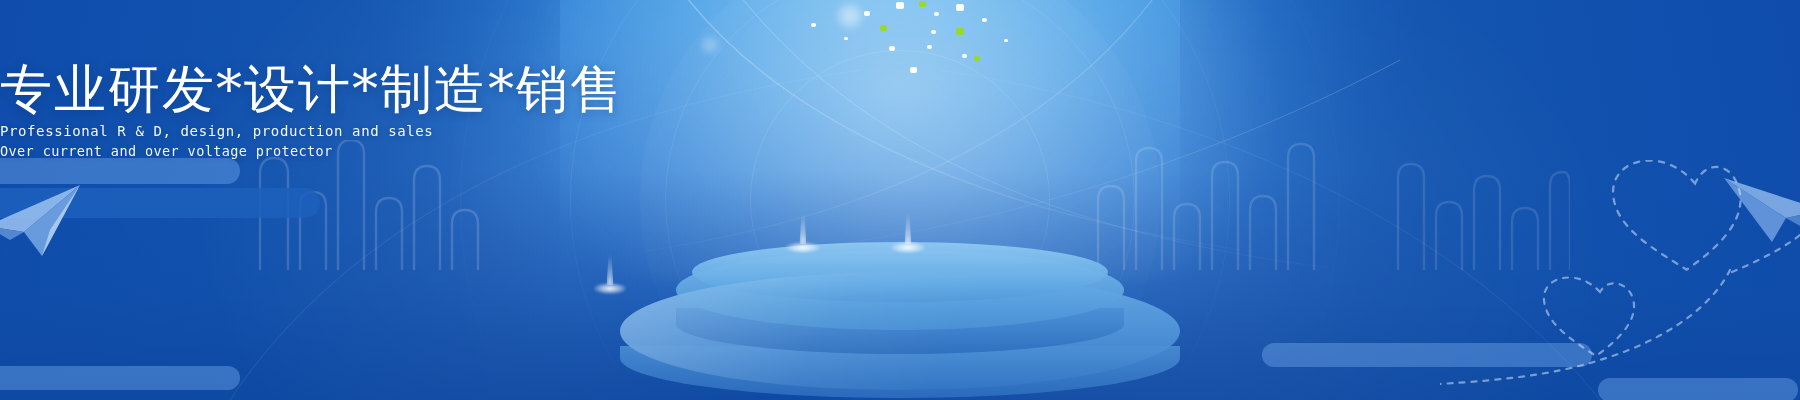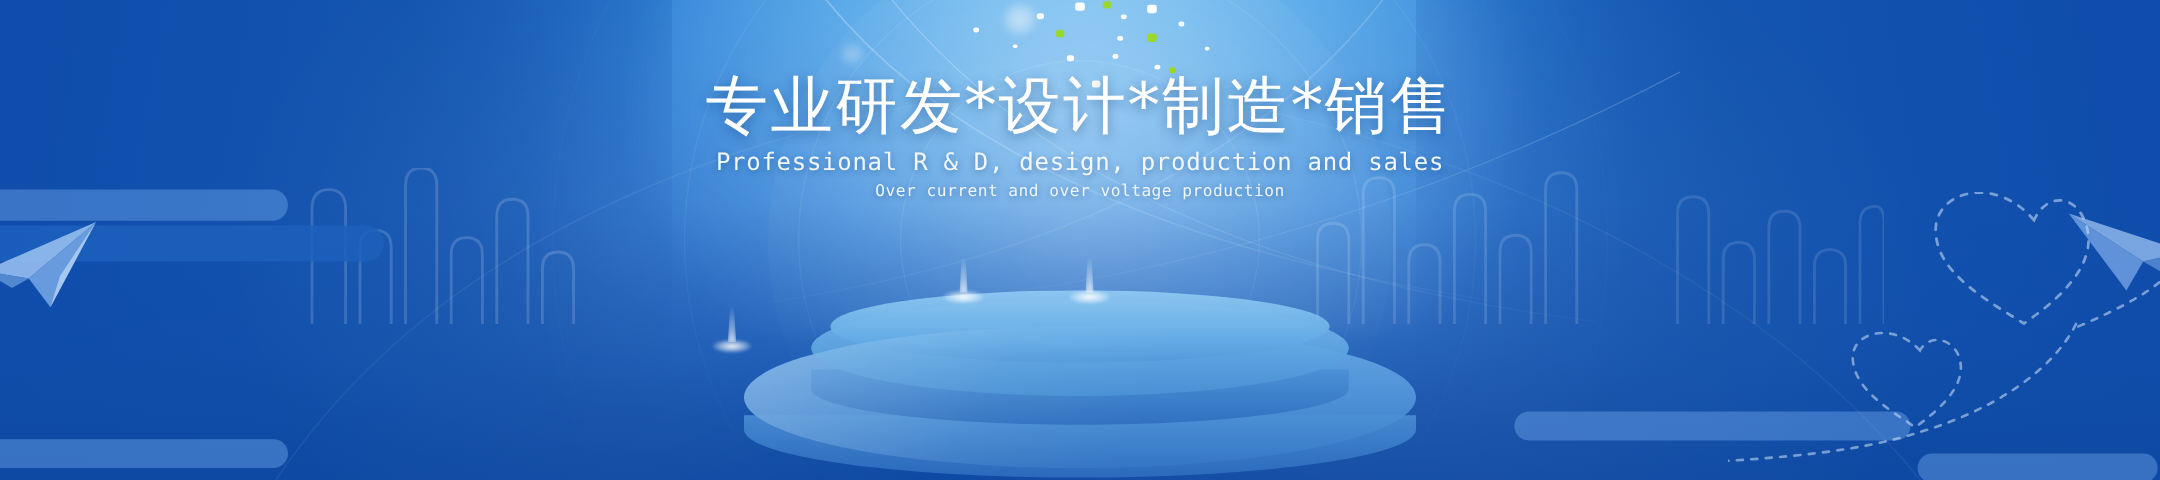--- a/index.html
+++ b/index.html
@@ -86,37 +86,37 @@
   }
   .beam b{
     display:block; position:absolute; left:50%; transform:translateX(-50%);
     border-radius:50%;
     background:radial-gradient(ellipse, rgba(255,255,255,0.95) 0%, rgba(255,255,255,0.45) 45%, rgba(255,255,255,0) 80%);
     filter:blur(1.2px);
   }
   
   .text-block{
     position:absolute; left:0; right:0; top:0;
-    text-align:center;
+    text-align:left;
     z-index:20;
   }
   .headline{
     margin-top:62px;
     font-family:"DejaVu Serif", serif;
     font-size:52px;
     line-height:1.04;
     letter-spacing:2px;
     color:#ffffff;
     font-weight:400;
     text-shadow:0 2px 10px rgba(8,50,110,0.45);
   }
   .headline-sub{
     margin-top:7px;
     font-family:"DejaVu Sans Mono", monospace;
-    font-size:20px;
+    font-size:14px;
     letter-spacing:0.6px;
     color:#f2f8ff;
     font-weight:400;
     text-shadow:0 1px 5px rgba(8,50,110,0.40);
   }
   .subhead{
     margin-top:24px;
     font-family:"DejaVu Serif", serif;
     font-size:29px;
     letter-spacing:2px;
@@ -293,16 +293,16 @@
     <b style="top:28px;width:34px;height:11px;"></b>
   </div>
   <div class="beam" style="left:893px;top:214px;width:30px;height:42px;">
     <i style="top:0;width:7px;height:30px;clip-path:polygon(28% 0,72% 0,100% 100%,0 100%);"></i>
     <b style="top:28px;width:34px;height:11px;"></b>
   </div>
 
   <div class="text-block">
     <div class="headline">专业研发*设计*制造*销售</div>
     <div class="headline-sub">Professional R &amp; D, design, production and sales</div>
-    <div class="subhead-sub">Over current and over voltage production</div>
+    <div class="subhead-sub">Over current and over voltage protector</div>
   </div>
 
 </div>
 
 </body></html>

